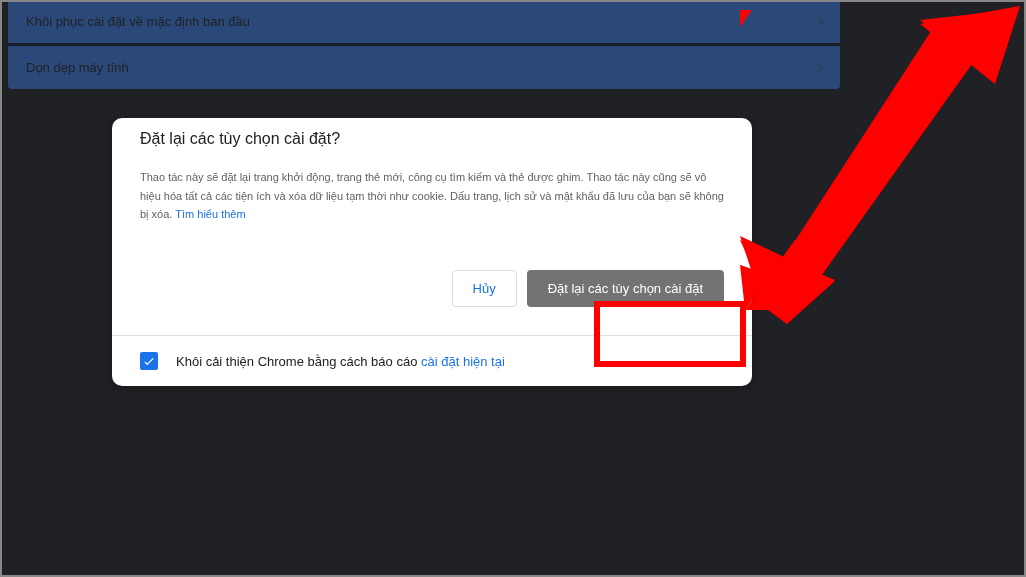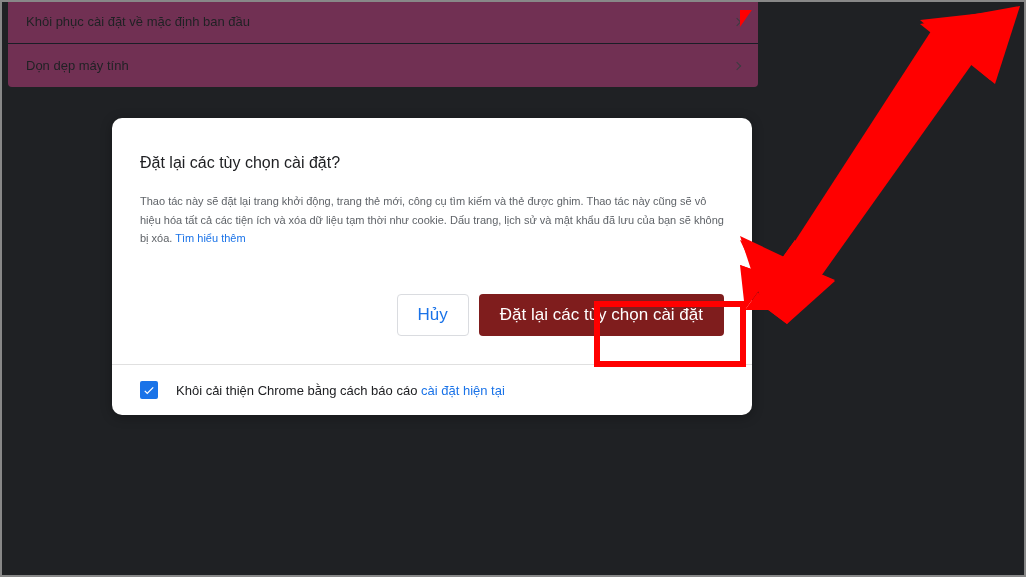--- a/index.html
+++ b/index.html
@@ -8,32 +8,32 @@
       height: 577px;
       font-family: Arial, sans-serif;
       background: #202124;
       position: relative;
       overflow: hidden;
     }
     .bg-settings {
       position: absolute;
       top: 0;
       left: 8px;
-      width: 750px;
-      background: #ec4899;
+      width: 832px;
+      background: #3b82f6;
       border-radius: 0 0 4px 4px;
     }
     .settings-row {
       padding: 14px 18px;
       display: flex;
       justify-content: space-between;
       align-items: center;
       font-size: 13px;
       color: #202124;
-      border-top: 1px solid #0f172a;
+      border-top: 3px solid #0f172a;
     }
     .settings-row:first-child { border-top: none; }
     .chevron {
       width: 6px;
       height: 6px;
       border-right: 1.5px solid #5f6368;
       border-top: 1.5px solid #5f6368;
       transform: rotate(45deg);
     }
     .overlay {
@@ -44,21 +44,21 @@
     .dialog {
       position: absolute;
       top: 118px;
       left: 112px;
       width: 640px;
       background: #fff;
       border-radius: 10px;
       box-shadow: 0 2px 12px rgba(0,0,0,0.3);
     }
     .dialog-body {
-      padding: 36px 28px 22px 28px;
+      padding: 12px 28px 22px 28px;
     }
     .dialog-title {
       font-size: 16px;
       color: #202124;
       font-weight: 400;
       margin-bottom: 20px;
     }
     .dialog-desc {
       font-size: 11px;
       color: #5f6368;
@@ -70,33 +70,33 @@
     }
     .dialog-actions {
       display: flex;
       justify-content: flex-end;
       gap: 10px;
       padding: 0 28px 28px 28px;
       margin-top: 24px;
     }
     .btn {
       padding: 10px 20px;
-      font-size: 17px;
+      font-size: 13px;
       border-radius: 4px;
       cursor: pointer;
       border: 1px solid transparent;
     }
     .btn-cancel {
       background: #fff;
       color: #1a73e8;
       border: 1px solid #dadce0;
       font-weight: 500;
     }
     .btn-primary {
-      background: #7f1d1d;
+      background: #737373;
       color: #fff;
       font-weight: 500;
     }
     .dialog-footer {
       border-top: 1px solid #e0e0e0;
       padding: 16px 28px;
       display: flex;
       align-items: center;
       gap: 18px;
       font-size: 13px;

